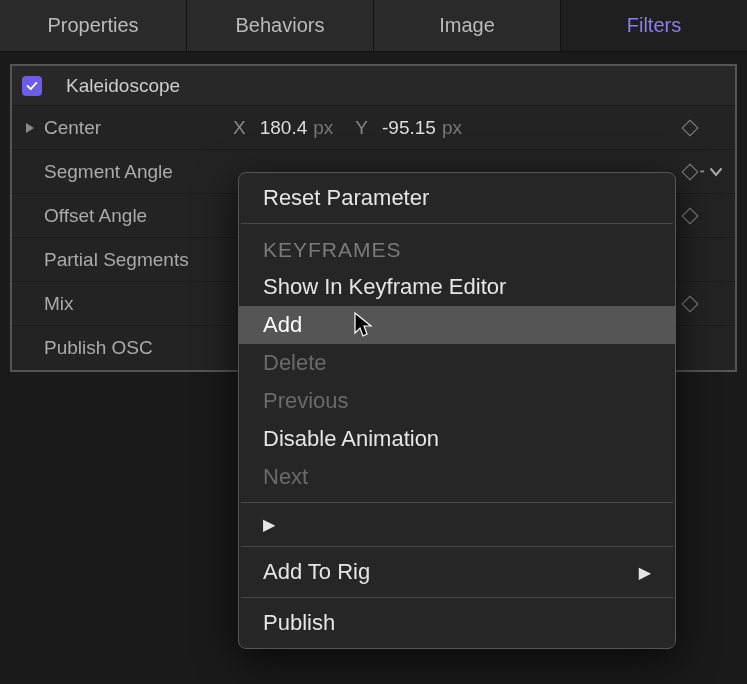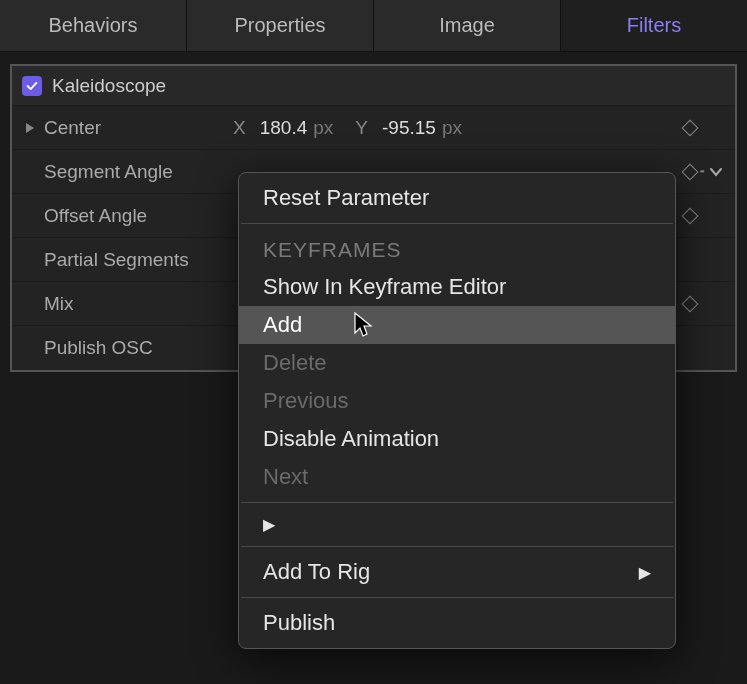--- a/index.html
+++ b/index.html
@@ -4,21 +4,21 @@
   <style>
     * { margin: 0; padding: 0; box-sizing: border-box; font-family: -apple-system, BlinkMacSystemFont, "Helvetica Neue", sans-serif; }
     body { background: #1a1a1a; width: 747px; height: 684px; overflow: hidden; color: #aaa; user-select: none; }
 
     .tabbar { display: flex; height: 52px; background: #2a2a2a; border-bottom: 1px solid #111; }
     .tab { flex: 1; display: flex; align-items: center; justify-content: center; font-size: 20px; color: #bbb; border-right: 1px solid #111; cursor: default; }
     .tab:last-child { border-right: none; }
     .tab.active { color: #8a7df5; background: #1f1f1f; }
 
     .panel { border: 2px solid #555; margin: 12px 10px 0 10px; background: #232323; }
-    .header-row { display: flex; align-items: center; height: 40px; background: #282828; border-bottom: 1px solid #1b1b1b; padding: 8px 10px; }
+    .header-row { display: flex; align-items: center; height: 40px; background: #282828; border-bottom: 1px solid #1b1b1b; padding: 8px 10px; gap: 14px; }
     .checkbox { width: 20px; height: 20px; border-radius: 4px; background: #6c5ce7; display: flex; align-items: center; justify-content: center; margin-right: 10px; }
     .checkbox svg { width: 14px; height: 14px; }
     .header-title { font-size: 19px; color: #ccc; }
 
     .param-row { display: flex; align-items: center; height: 44px; border-bottom: 1px solid #1b1b1b; padding: 0 10px; position: relative; }
     .param-row:last-child { border-bottom: none; }
     .disclosure { width: 16px; display: flex; justify-content: center; color: #888; margin-right: 6px; }
     .indent { width: 22px; }
     .param-label { font-size: 19px; color: #aaa; flex: 0 0 175px; }
     .axis-label { font-size: 19px; color: #888; margin: 0 6px 0 14px; }
@@ -37,22 +37,22 @@
     .menu-item.disabled { color: #6a6a6a; }
     .menu-item.highlighted { background: #555; color: #fff; }
     .menu-sep { height: 1px; background: #4a4a4a; margin: 6px 2px; }
     .menu-arrow { font-size: 16px; color: inherit; }
     .cursor { position: absolute; left: 358px; top: 0px; pointer-events: none; z-index: 200; }
   </style>
 </head>
 <body>
 
 <div class="tabbar">
+  <div class="tab">Properties</div>
   <div class="tab">Behaviors</div>
-  <div class="tab">Properties</div>
   <div class="tab">Image</div>
   <div class="tab active">Filters</div>
 </div>
 
 <div class="panel">
   <div class="header-row">
     <div class="checkbox">
       <svg viewBox="0 0 16 16">
           <path d="M3 8 L6.5 11.5 L13 4.5" stroke="#fff" stroke-width="2.2" fill="none" stroke-linecap="round" stroke-linejoin="round"></path>
         </svg>

